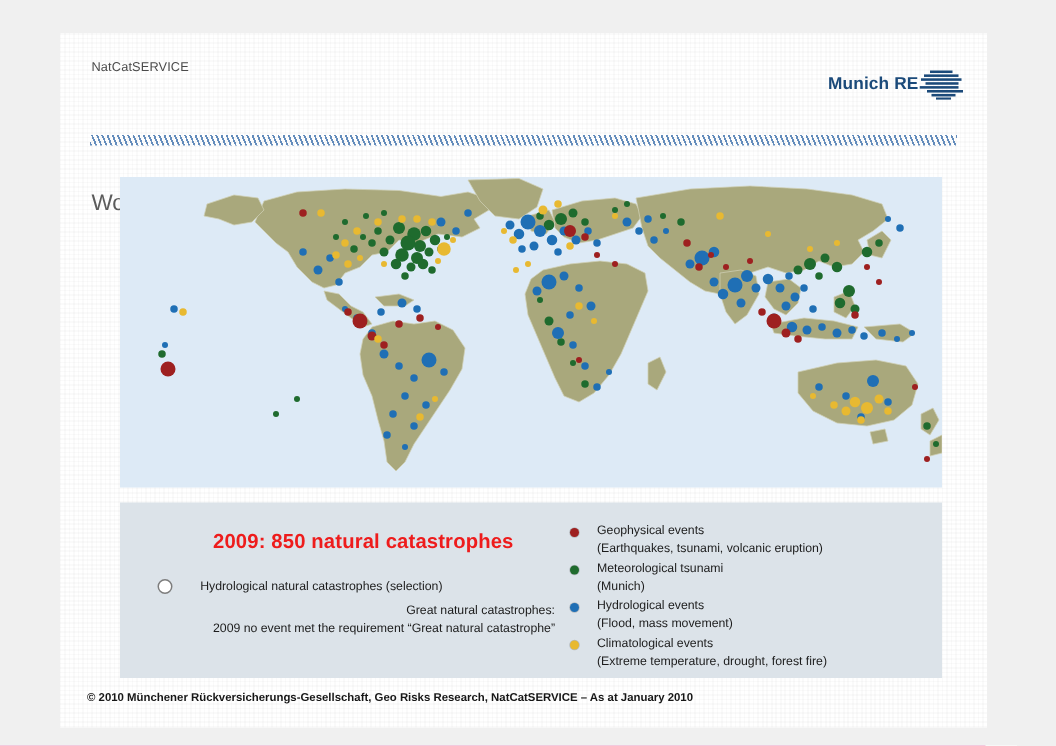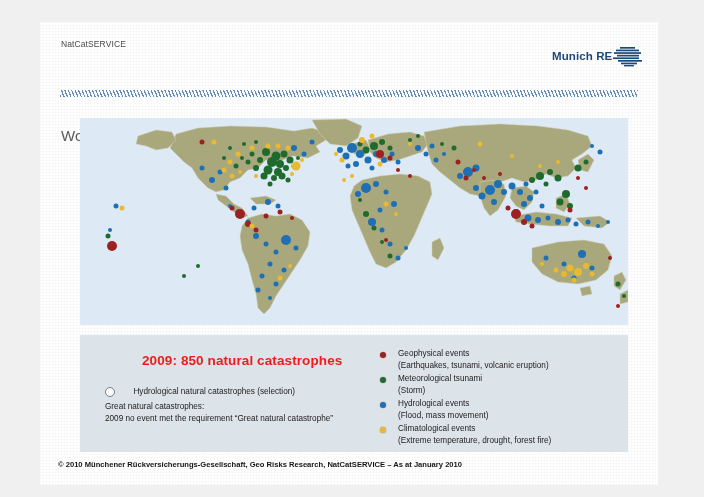--- a/index.html
+++ b/index.html
@@ -79,21 +79,21 @@
   .sig-circle{
     display:inline-block;width:8px;height:8px;border-radius:50%;
     border:1px solid #7d7d7d;background:#ffffff;vertical-align:middle;
   }
   .sig-label{
     display:inline-block;margin-left:14px;
     font-size:8.2px;color:#1c1c1c;vertical-align:middle;
   }
   .great{
     position:absolute;left:25px;top:66px;width:265px;
-    font-size:8.2px;color:#1c1c1c;line-height:11.5px;
+    font-size:8.2px;color:#1c1c1c;line-height:11.5px;text-align:right;
   }
 
   
   .cat-list{position:absolute;left:296px;top:14px;width:250px;}
   .cat{position:relative;margin-bottom:3.5px;padding-left:22px;}
   .cat .dot{
     position:absolute;left:4px;top:3px;width:6px;height:6px;border-radius:50%;
     box-shadow:0 0 0 .5px rgba(0,0,0,.18);
   }
   .cat .c-main{font-size:8.2px;color:#1c1c1c;line-height:10.5px;}
@@ -431,21 +431,21 @@
 
         <div class="cat">
           <span class="dot" style="background:#9e2020"></span>
           <div class="c-main">Geophysical events</div>
           <div class="c-sub">(Earthquakes, tsunami, volcanic eruption)</div>
         </div>
 
         <div class="cat">
           <span class="dot" style="background:#1f6b2e"></span>
           <div class="c-main">Meteorological tsunami</div>
-          <div class="c-sub">(Storm)</div>
+          <div class="c-sub">(Munich)</div>
         </div>
 
         <div class="cat">
           <span class="dot" style="background:#1f6fb5"></span>
           <div class="c-main">Hydrological events</div>
           <div class="c-sub">(Flood, mass movement)</div>
         </div>
 
         <div class="cat">
           <span class="dot" style="background:#e8b931"></span>

